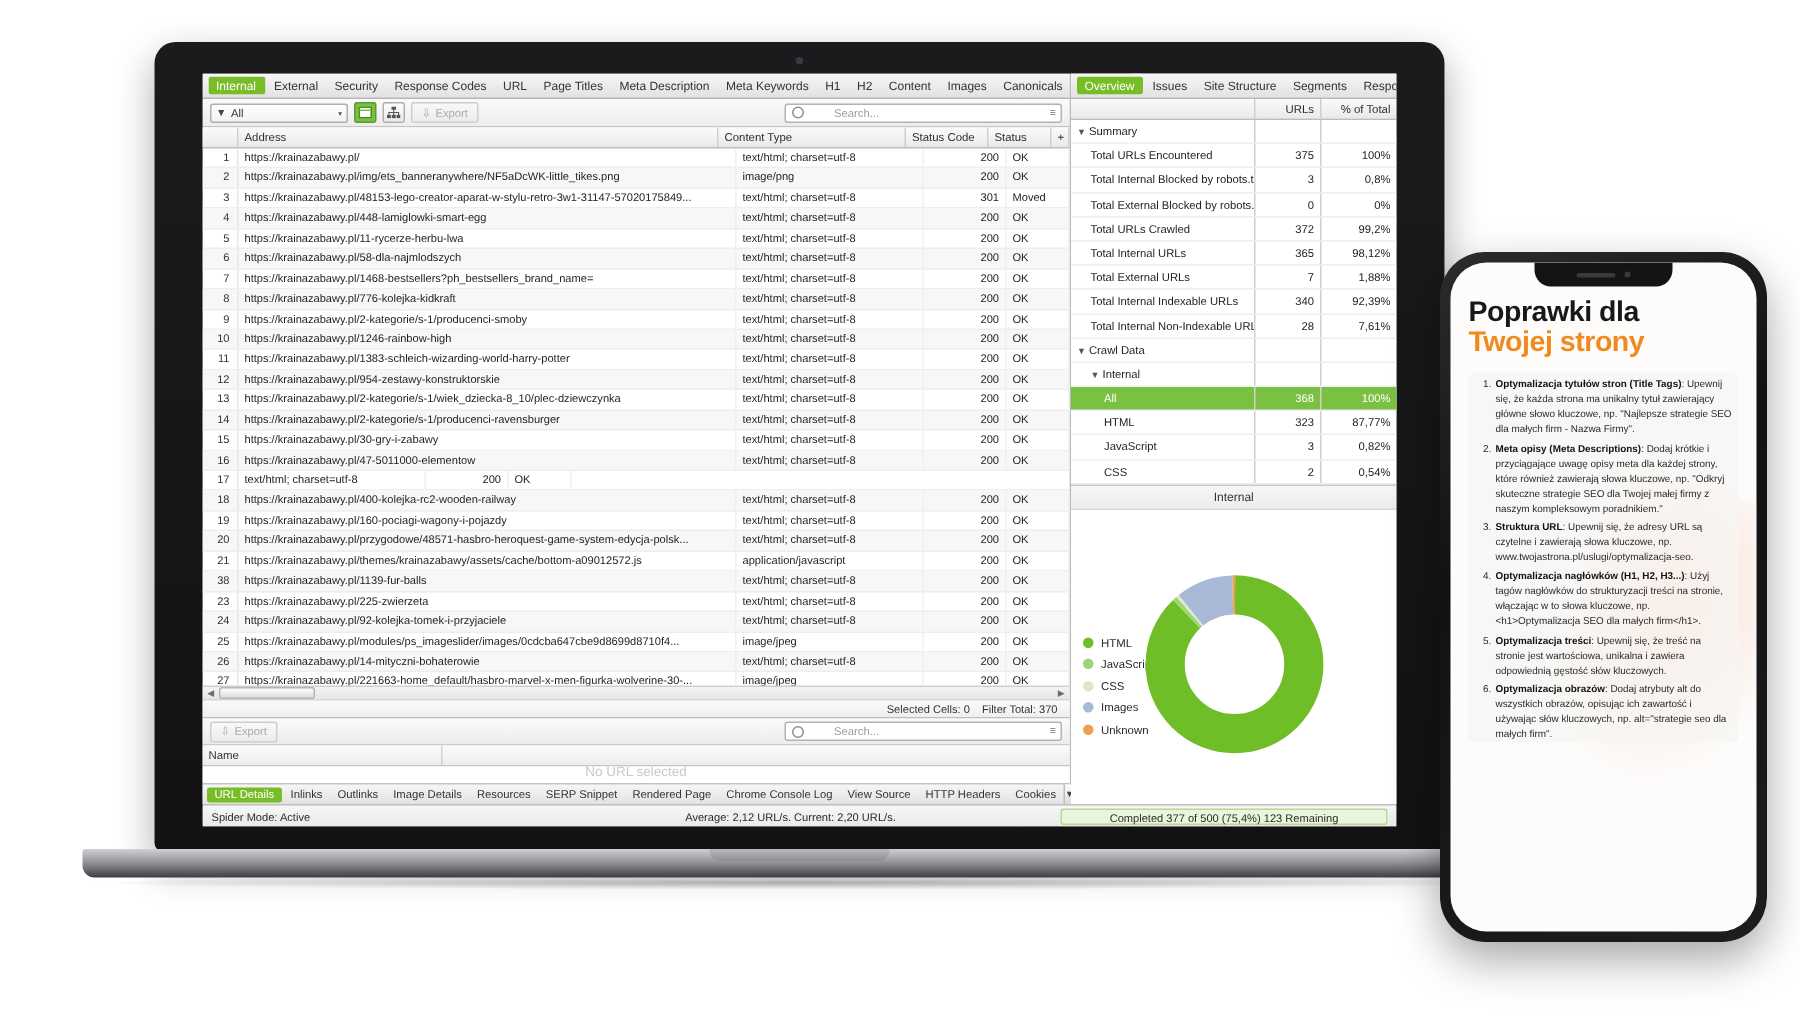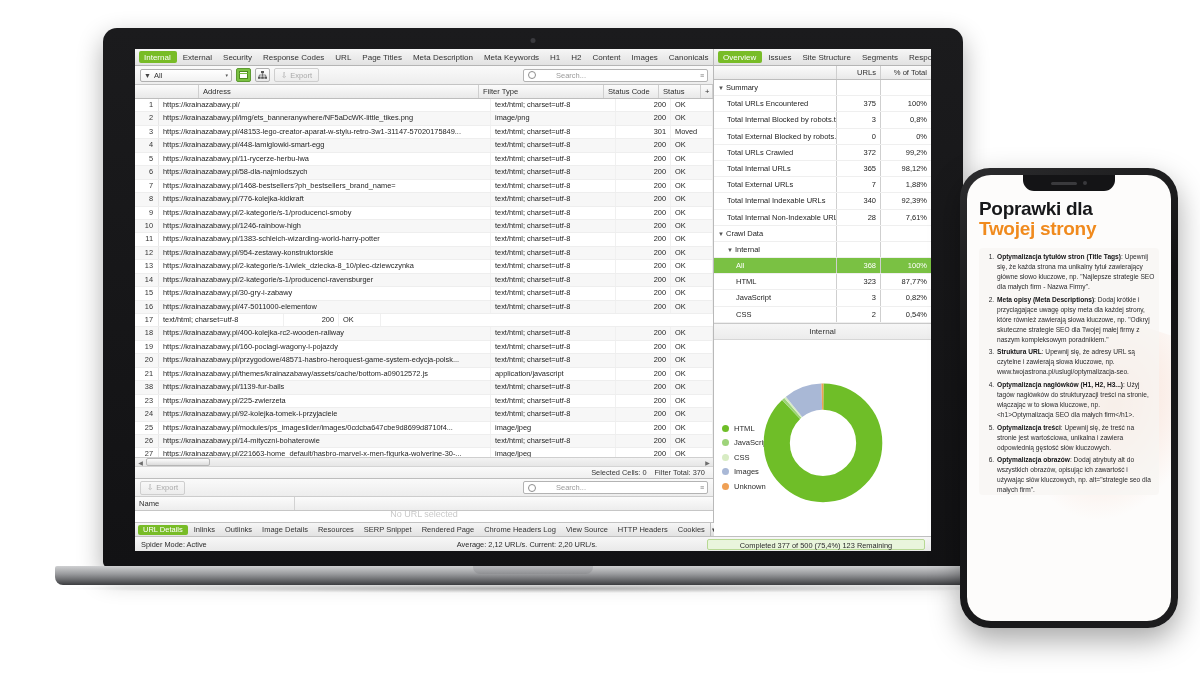--- a/index.html
+++ b/index.html
@@ -94,21 +94,21 @@
     box-sizing:border-box;background:#fff;border:1px solid #b3b3b3;border-radius:2px;padding:0 4px;
     font-size:7.5px;color:#9b9b9b;
   }
   .searchbox .mag{width:6px;height:6px;border:1.1px solid #8e8e8e;border-radius:50%;}
   .searchbox .opts{margin-left:auto;color:#777;font-size:7px;letter-spacing:-1px;}
 
   
   .tablewrap{flex:1;display:flex;flex-direction:column;min-height:0;background:#fff;}
   .thead{
     display:flex;height:13px;align-items:flex-start;font-size:7.6px;color:#2e2e2e;
-    background:linear-gradient(180deg,#fbfbfb,#e9e9e9);border-bottom:1px solid #bdbdbd;padding-left:40px;
+    background:linear-gradient(180deg,#fbfbfb,#e9e9e9);border-bottom:1px solid #bdbdbd;
   }
   .thead .c{box-sizing:border-box;padding:0 4px;border-right:1px solid #cfcfcf;height:13px;line-height:13px;overflow:hidden;}
   .c-num{width:24px;}
   .c-addr{flex:1;min-width:0;}
   .c-ct{width:125px;}
   .c-sc{width:55px;}
   .c-st{width:42px;}
   .c-plus{width:12px;text-align:center;border-right:none;}
   .tbody{flex:1;overflow:hidden;position:relative;}
   .trow{display:flex;height:12.45px;align-items:center;font-size:7.4px;color:#1d1d1d;border-bottom:1px solid #eeeeee;}
@@ -289,21 +289,21 @@
                   <span class="mag"></span>
                   <span>Search...</span>
                   <span class="opts">≡</span>
                 </div>
               </div>
 
               <div class="tablewrap">
                 <div class="thead">
                   <div class="c c-num"></div>
                   <div class="c c-addr">Address</div>
-                  <div class="c c-ct">Filter Type</div>
+                  <div class="c c-ct">Content Type</div>
                   <div class="c c-sc">Status Code</div>
                   <div class="c c-st">Status</div>
                   <div class="c c-plus">+</div>
                 </div>
                 <div class="tbody" id="table-body">
                     <div class="trow">
                       <div class="c c-num">1</div>
                       <div class="c c-addr">https://krainazabawy.pl/</div>
                       <div class="c c-ct">text/html; charset=utf-8</div>
                       <div class="c c-sc">200</div>
@@ -522,21 +522,21 @@
                   <span>No URL selected</span>
                 </div>
                 <div class="bottom-tabs" id="bottom-tabs">
                     <div class="btab active">URL Details</div>
                     <div class="btab">Inlinks</div>
                     <div class="btab">Outlinks</div>
                     <div class="btab">Image Details</div>
                     <div class="btab">Resources</div>
                     <div class="btab">SERP Snippet</div>
                     <div class="btab">Rendered Page</div>
-                    <div class="btab">Chrome Headers Log</div>
+                    <div class="btab">Chrome Console Log</div>
                     <div class="btab">View Source</div>
                     <div class="btab">HTTP Headers</div>
                     <div class="btab">Cookies</div>
                     <div class="tab-more">▼</div>
                   </div>
               </div>
             </div>
 
             <div class="right-pane">
               <div class="tabstrip" id="right-tabs">

